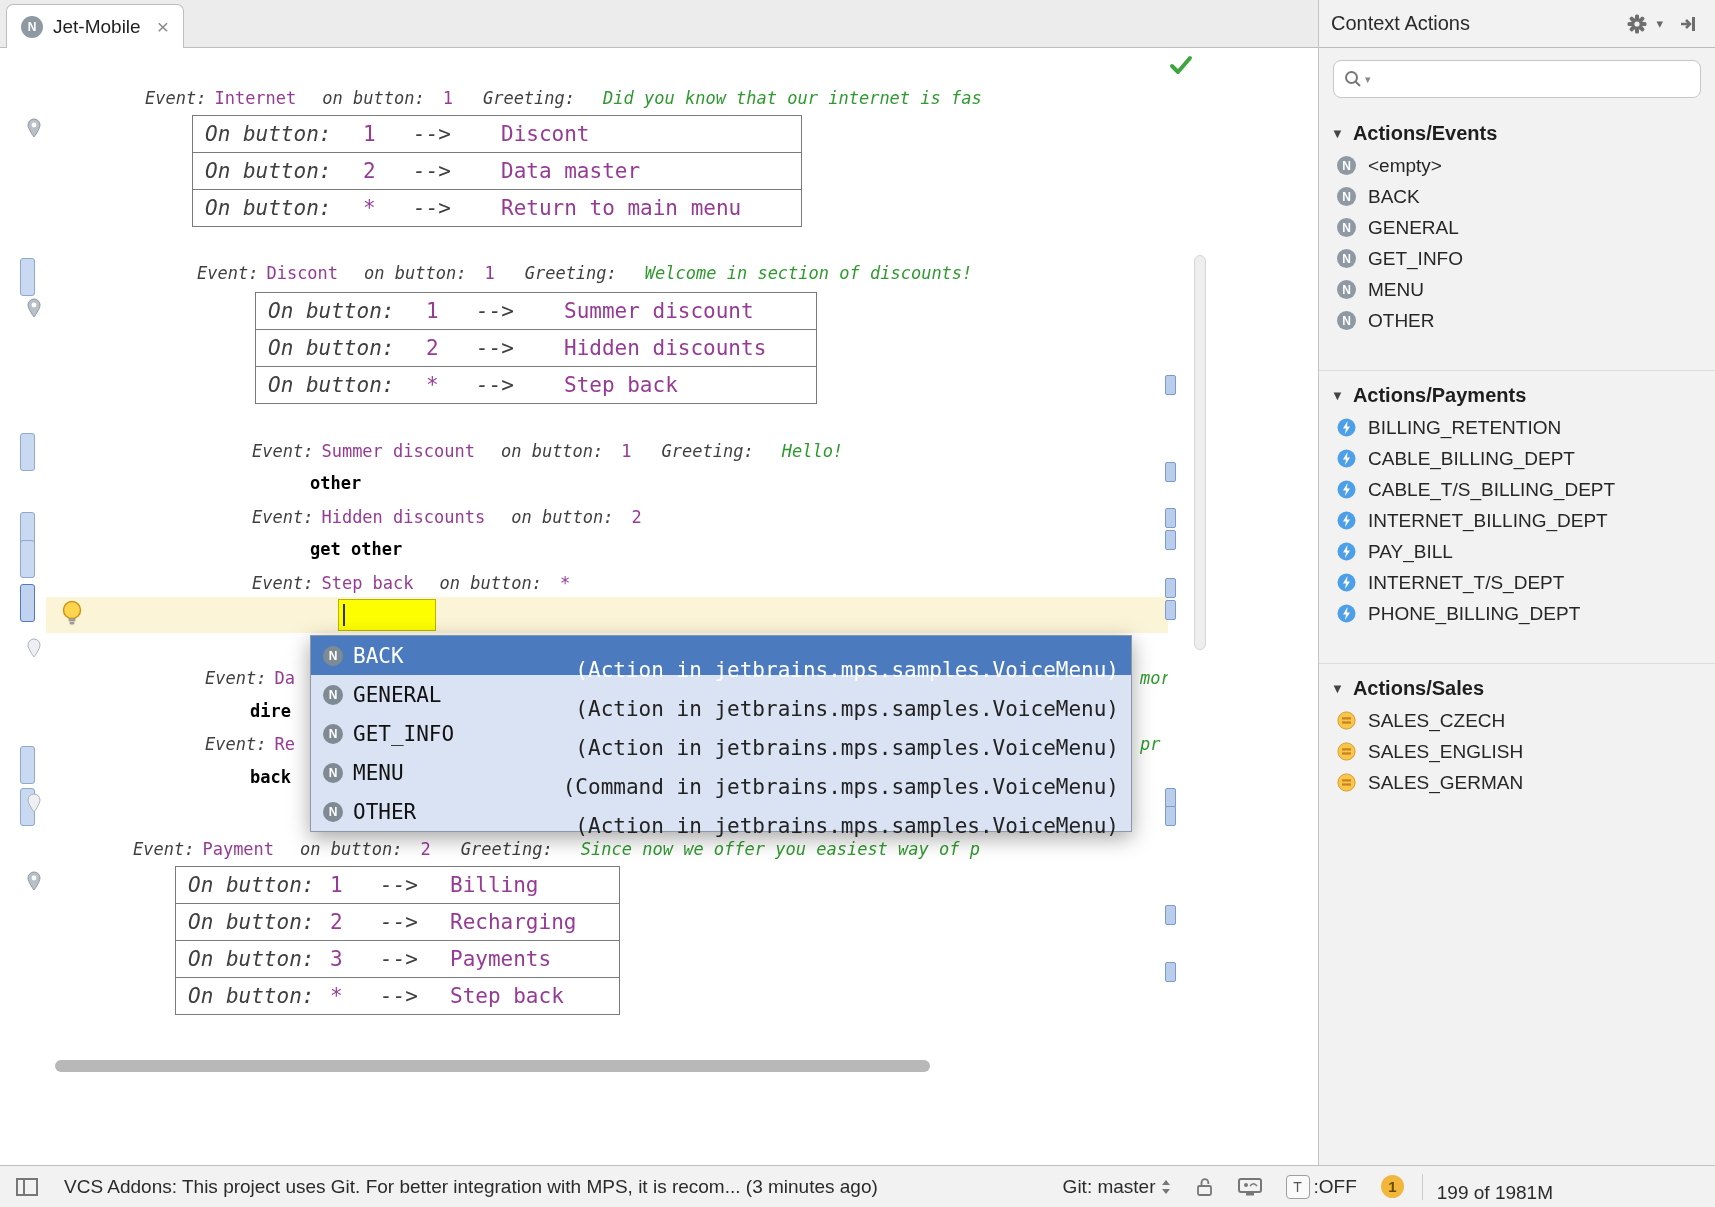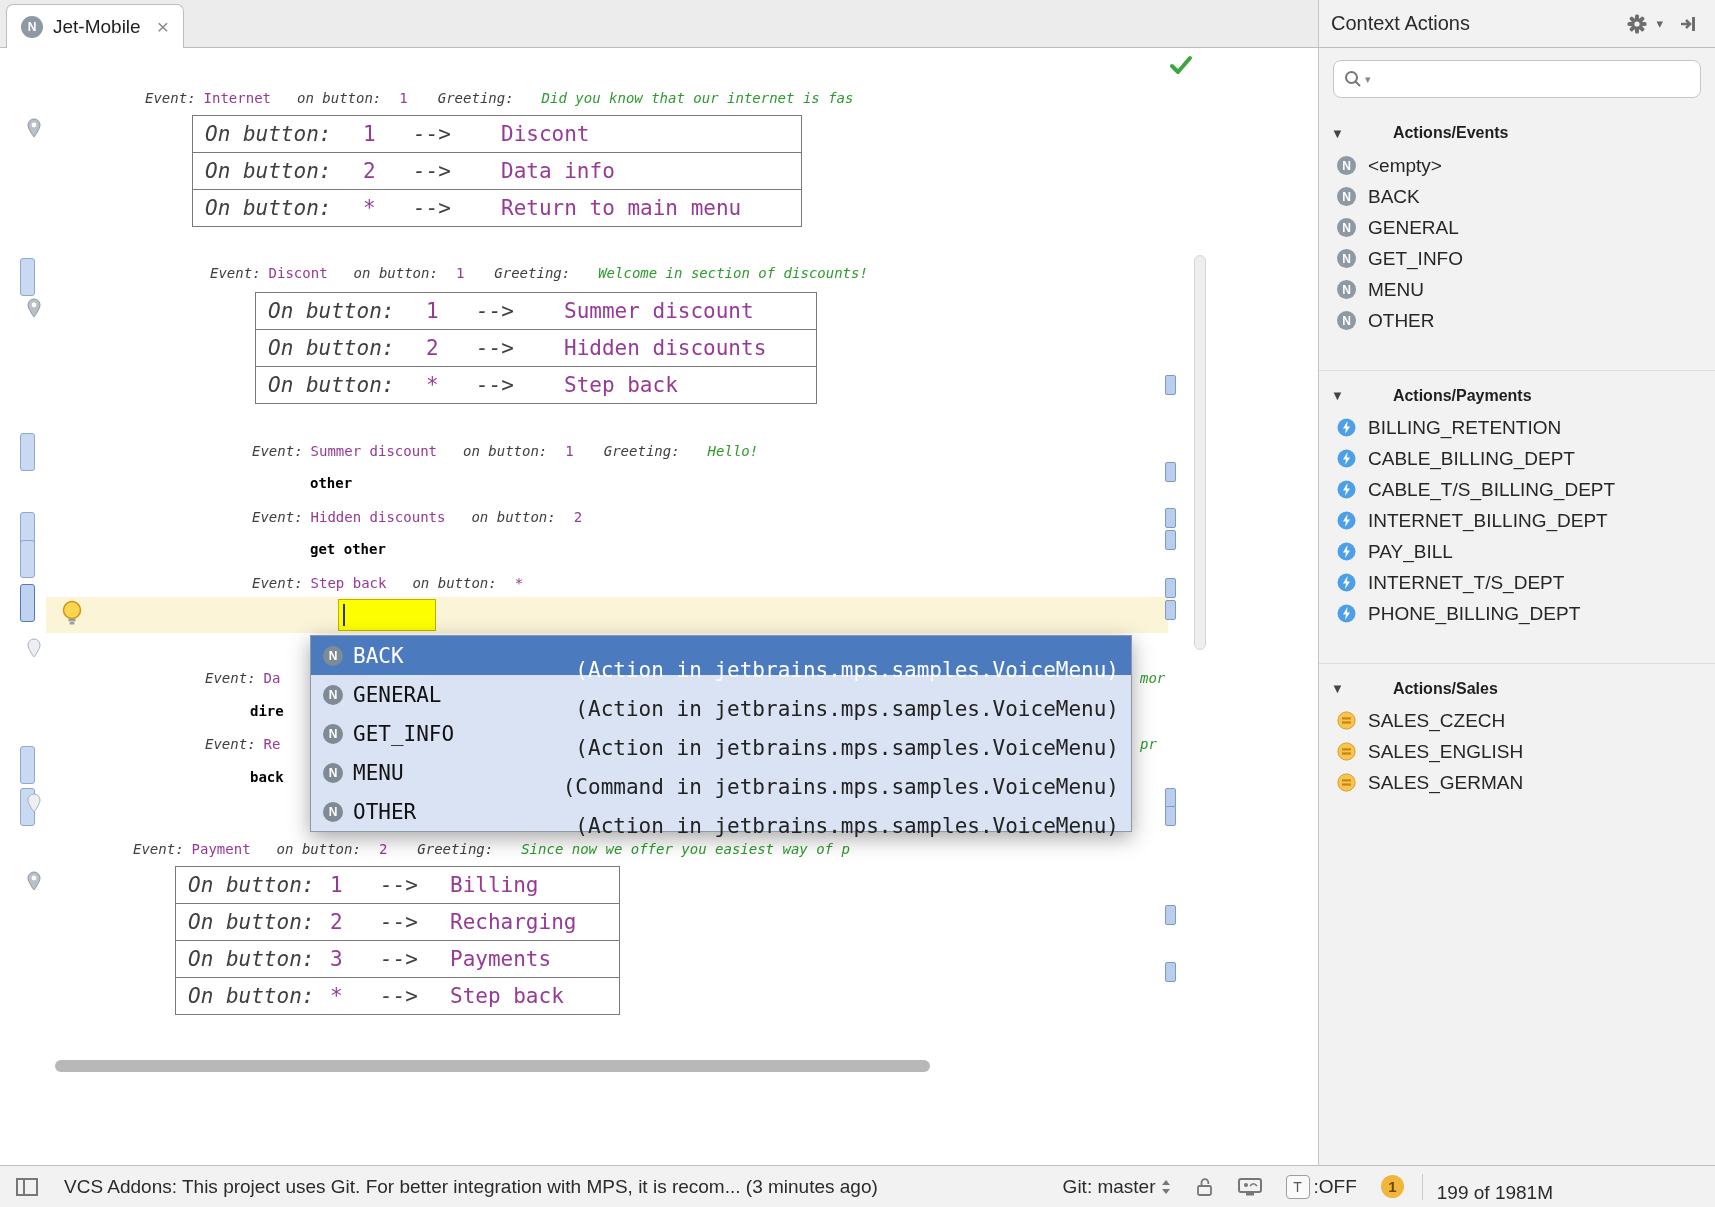--- a/index.html
+++ b/index.html
@@ -13,21 +13,21 @@
   .tab-close{font-size:21px; color:#8A8A8A; margin-left:6px; line-height:1;}
 
   
   .nicon{width:20px; height:20px; border-radius:50%; background:#8E99A3; color:#fff;
          font:bold 12px "Liberation Sans",sans-serif; display:inline-flex; align-items:center; justify-content:center; flex:none;}
   .nicon.tabsz{width:22px; height:22px;}
 
   
   .editor{position:absolute; left:0; top:48px; width:1318px; height:1117px; background:#fff; overflow:hidden;}
   .ed-line{position:absolute; right:150px; overflow:hidden; white-space:nowrap; height:30px; line-height:30px;
-           font-family:"DejaVu Sans Mono",monospace; font-size:14px;}
+           font-family:"DejaVu Sans Mono",monospace; font-size:17px;}
   .lb{color:#3F3F3F; font-style:italic;}
   .nm{color:#963A96;}
   .gr{color:#2E9A2E; font-style:italic;}
   .bd{font-weight:bold; color:#000;}
   .mlA{margin-left:8px;} .mlB{margin-left:26px;} .mlC{margin-left:18px;} .mlD{margin-left:30px;} .mlE{margin-left:28px;}
 
   .mtable{position:absolute; font-family:"DejaVu Sans Mono",monospace; font-size:21px;}
   .trow{display:flex; align-items:center; height:38px; border:1px solid #7A7A7A; padding:0 12px; background:#fff;}
   .trow + .trow{margin-top:-1px;}
   .cp{width:158px;} .cn{width:50px;} .ca{width:88px;}
@@ -64,21 +64,21 @@
   .icon-btn{display:inline-flex; align-items:center; justify-content:center; width:30px; height:30px; color:#666;}
   .gear-caret{font-size:13px; color:#666; margin-left:-6px;}
   .search{position:absolute; left:14px; top:60px; right:14px; height:38px; background:#fff; border:1px solid #C6C6C6; border-radius:8px;
           display:flex; align-items:center; padding:0 10px; gap:3px;}
   .search input{border:none; outline:none; flex:1; font-size:18px; background:transparent; height:100%;}
   .search .caret{font-size:11px; color:#888;}
   .sections{position:absolute; top:98px; left:0; right:0;}
   .sec-head{height:34px; display:flex; align-items:center; padding:0 12px; gap:9px; margin-top:18px;}
   .sec-head.sep{margin-top:34px; border-top:1px solid #DCDCDC; padding-top:8px; height:42px;}
   .tri{font-size:13px; color:#444;}
-  .sec-label{font-weight:bold; font-size:16px; color:#1E1E1E;margin-left:40px;}
+  .sec-label{font-weight:bold; font-size:20px; color:#1E1E1E;}
   .pitem{height:31px; display:flex; align-items:center; padding:0 12px 0 18px; gap:12px; font-size:19px; color:#262626;}
   .pitem .nicon{width:19px; height:19px;}
   .cicon{width:19px; height:19px; flex:none; display:inline-flex;}
 
   
   .statusbar{position:absolute; left:0; bottom:0; width:1715px; height:42px; background:#F2F2F2; border-top:1px solid #C0C0C0;
              display:flex; align-items:center; padding:0 12px; font-size:19px; color:#2B2B2B;}
   .sb-msg{margin-left:22px;}
   .sb-git{margin-left:auto; display:flex; align-items:center; gap:4px;}
   .sb-gap{margin-left:24px; display:flex; align-items:center;}
@@ -143,31 +143,31 @@
     <div class="trow">
       <span class="lb cp">On button:</span>
         <span class="nm cn">1</span>
         <span class="lb ca">--&gt;</span>
         <span class="nm ct">Discont</span>
     </div>
     <div class="trow">
       <span class="lb cp">On button:</span>
         <span class="nm cn">2</span>
         <span class="lb ca">--&gt;</span>
-        <span class="nm ct">Data info</span>
+        <span class="nm ct">Data master</span>
     </div>
     <div class="trow">
       <span class="lb cp">On button:</span>
         <span class="nm cn">*</span>
         <span class="lb ca">--&gt;</span>
         <span class="nm ct">Return to main menu</span>
     </div>
   </div>
 
-  <div class="ed-line" style="left:210px; top:210px">
+  <div class="ed-line" style="left:197px; top:210px">
     <span class="lb">Event:</span><span class="nm mlA">Discont</span><span class="lb mlB">on button:</span><span class="nm mlC">1</span><span class="lb mlD">Greeting:</span><span class="gr mlE">Welcome in section of discounts!</span>
   </div>
 
   <div class="mtable" style="left:255px; top:244px; width:562px">
     <div class="trow">
       <span class="lb cp">On button:</span>
         <span class="nm cn">1</span>
         <span class="lb ca">--&gt;</span>
         <span class="nm ct">Summer discount</span>
     </div>

